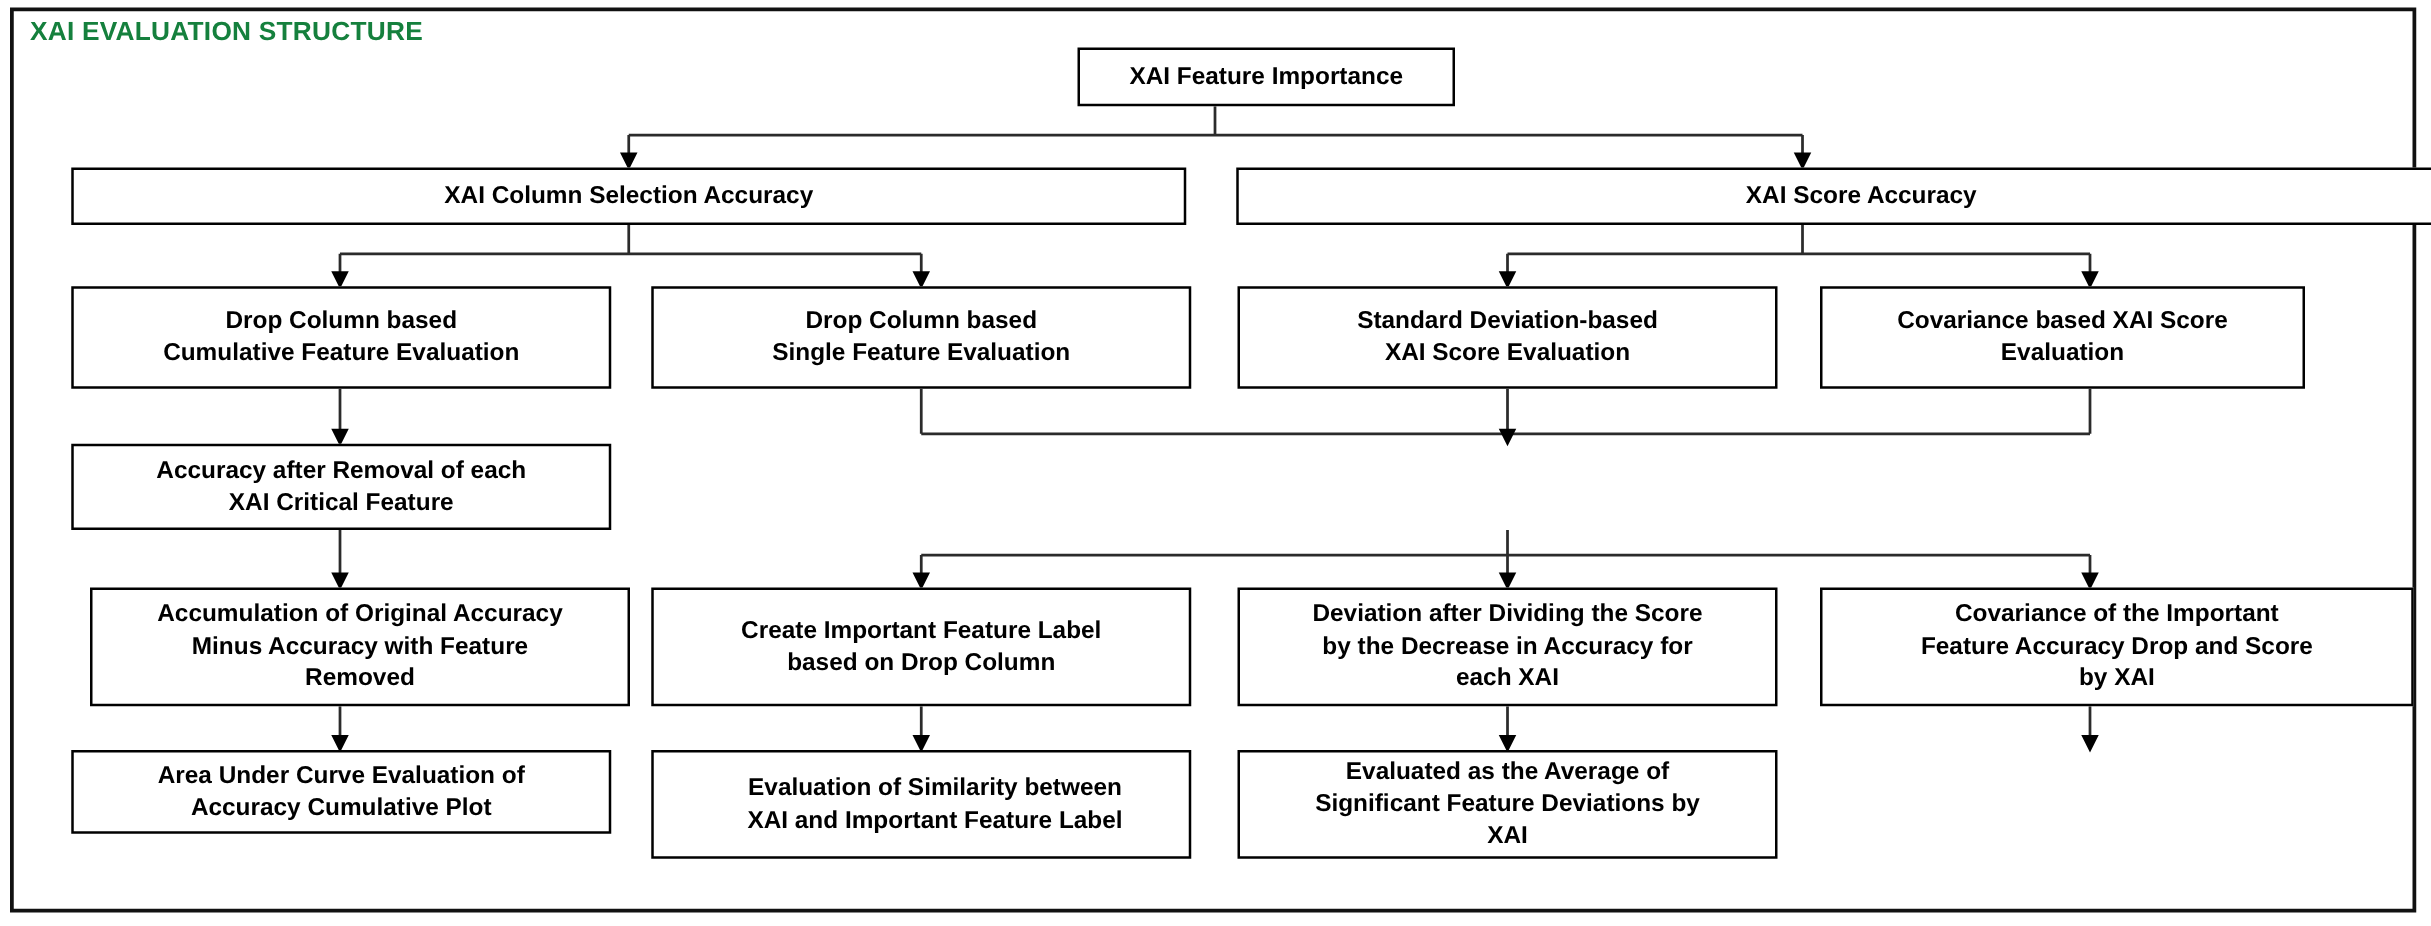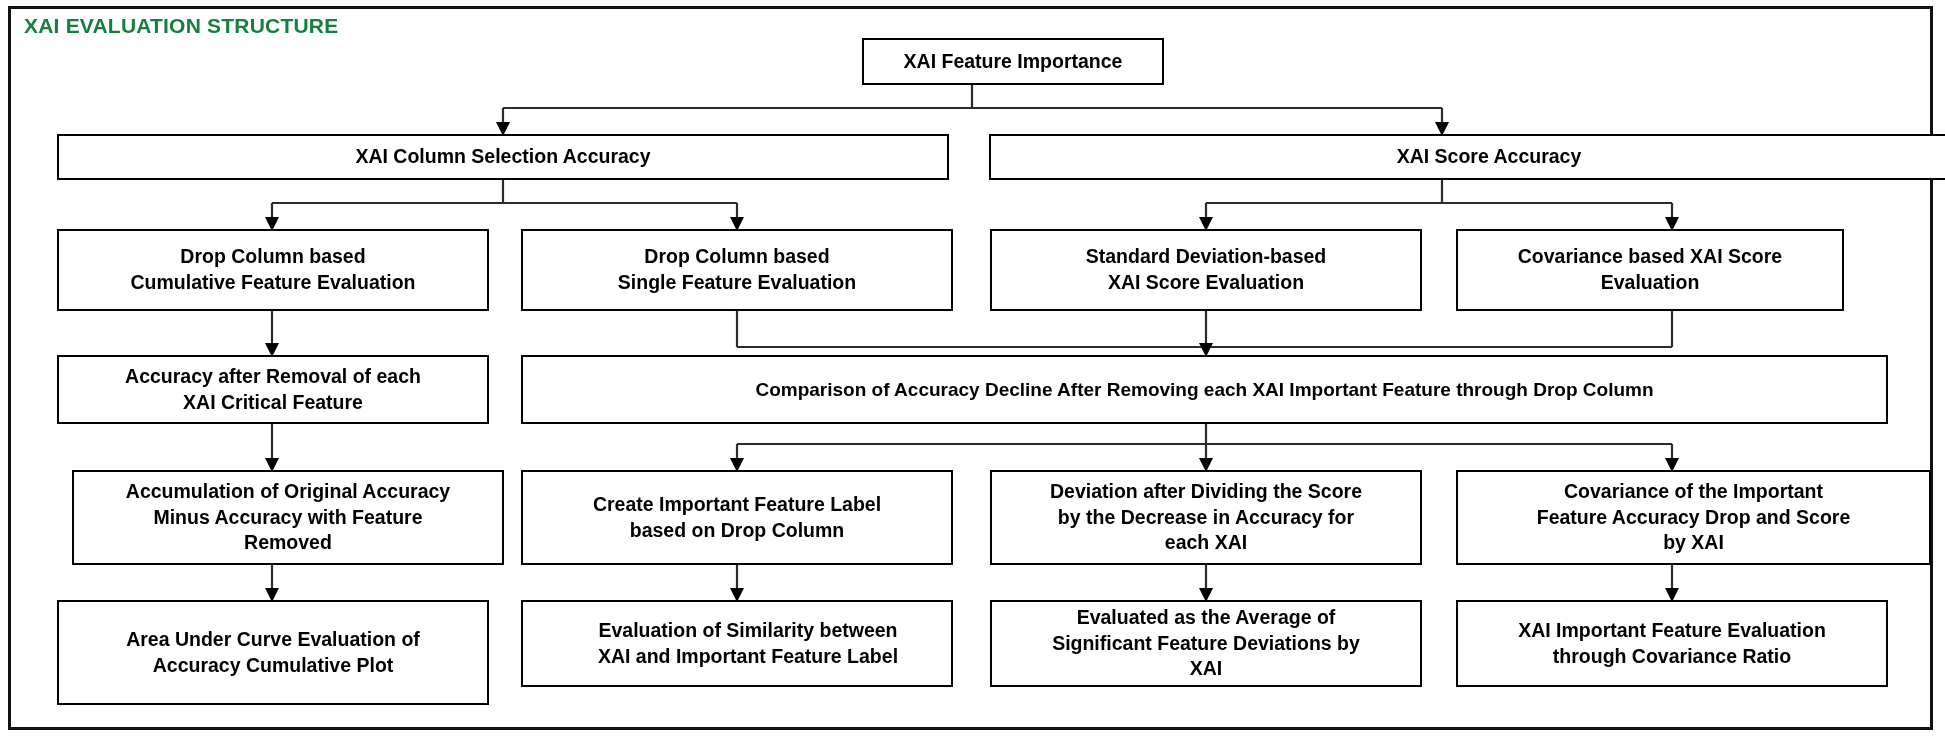--- a/index.html
+++ b/index.html
@@ -142,36 +142,33 @@
 Cumulative Feature Evaluation</div>
   <div class="node" style="left:521px; top:229px; width:432px; height:82px;">Drop Column based
 Single Feature Evaluation</div>
   <div class="node" style="left:990px; top:229px; width:432px; height:82px;">Standard Deviation-based
 XAI Score Evaluation</div>
   <div class="node" style="left:1456px; top:229px; width:388px; height:82px;">Covariance based XAI Score
 Evaluation</div>
 
   <div class="node" style="left:57px; top:355px; width:432px; height:69px;">Accuracy after Removal of each
 XAI Critical Feature</div>
-  <div class="node tight" style="left:521px; top:355px; width:1367px; height:69px;">Comparison of Accuracy Decline After Removing each XAI Important Feature through Drop Column</div>
 
   <div class="node" style="left:57px; top:470px; width:432px; height:95px;margin-left:15px;">Accumulation of Original Accuracy
 Minus Accuracy with Feature
 Removed</div>
   <div class="node" style="left:521px; top:470px; width:432px; height:95px;">Create Important Feature Label
 based on Drop Column</div>
   <div class="node" style="left:990px; top:470px; width:432px; height:95px;">Deviation after Dividing the Score
 by the Decrease in Accuracy for
 each XAI</div>
   <div class="node" style="left:1456px; top:470px; width:475px; height:95px;">Covariance of the Important
 Feature Accuracy Drop and Score
 by XAI</div>
 
-  <div class="node" style="left:57px; top:600px; width:432px; height:105px;">Area Under Curve Evaluation of
+  <div class="node" style="left:57px; top:600px; width:432px; height:67px;">Area Under Curve Evaluation of
 Accuracy Cumulative Plot</div>
   <div class="node" style="left:521px; top:600px; width:432px; height:87px;padding-left:28px;">Evaluation of Similarity between
 XAI and Important Feature Label</div>
   <div class="node" style="left:990px; top:600px; width:432px; height:87px;">Evaluated as the Average of
 Significant Feature Deviations by
 XAI</div>
-  <div class="node" style="left:1456px; top:600px; width:432px; height:87px;">XAI Important Feature Evaluation
-through Covariance Ratio</div>
 </div>
 
 </body></html>

